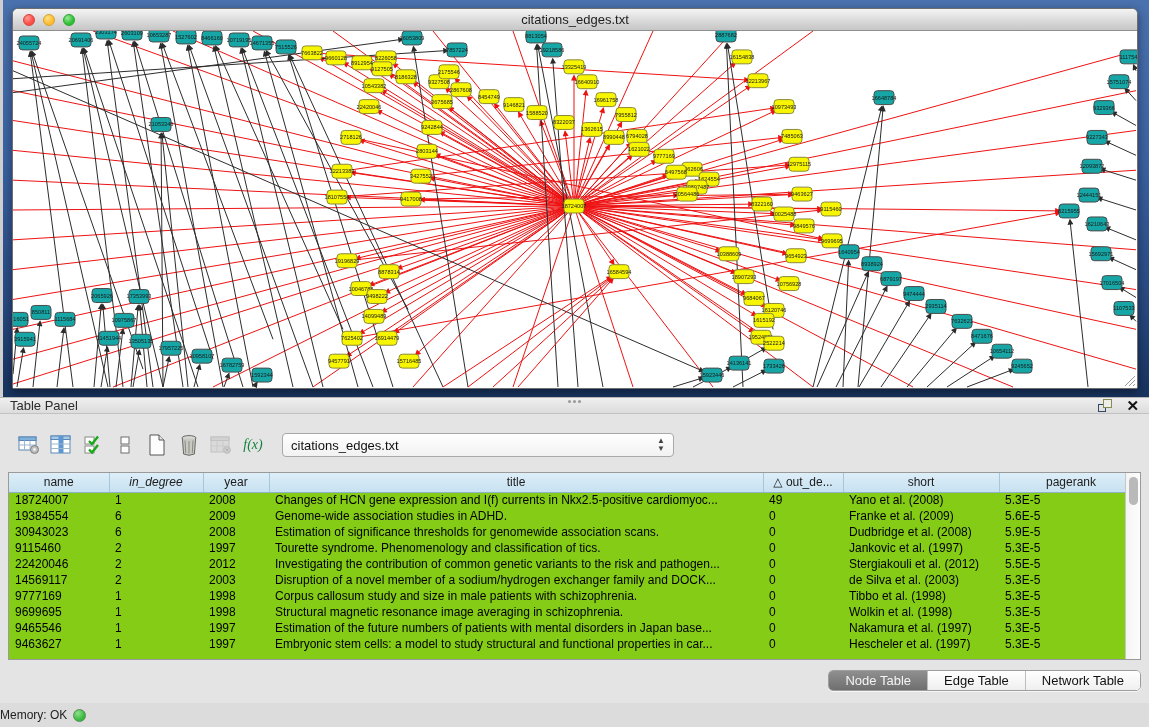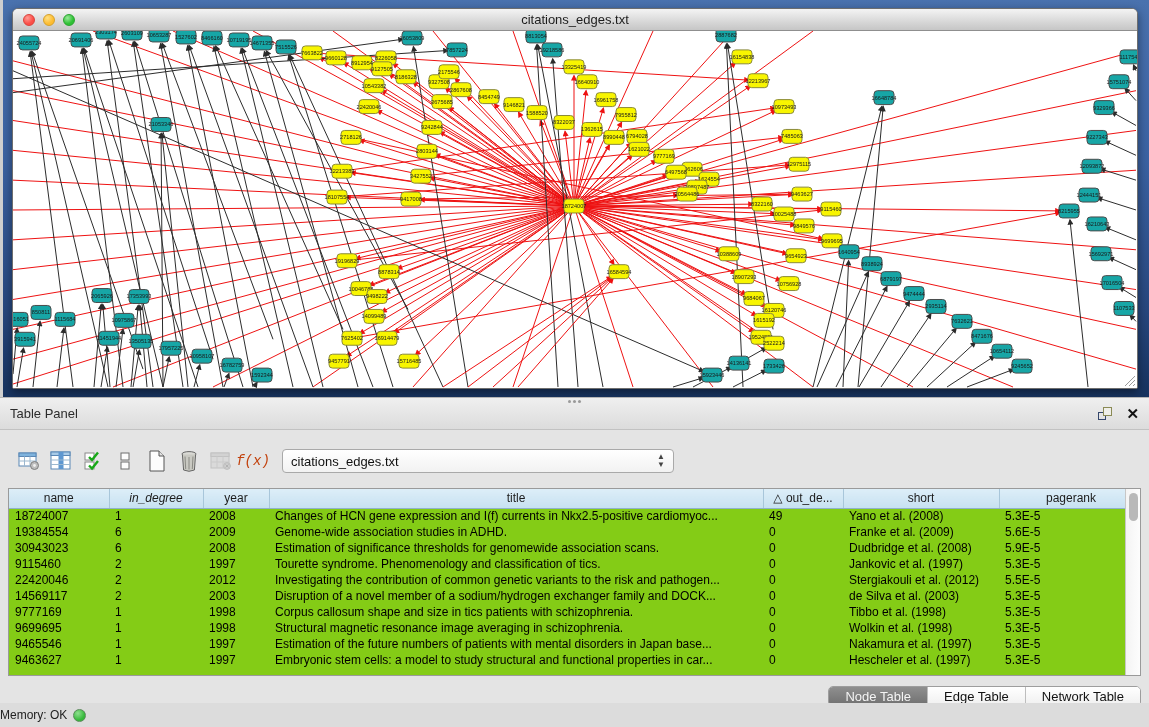--- a/index.html
+++ b/index.html
@@ -21,37 +21,37 @@
   .tl.red { background:radial-gradient(circle at 35% 30%,#ff9a94,#fb4e47 60%); border:1px solid #d9413a; }
   .tl.yel { background:radial-gradient(circle at 35% 30%,#ffe083,#fdbc31 60%); border:1px solid #d5a029; }
   .tl.grn { background:radial-gradient(circle at 35% 30%,#9ae99a,#2fc135 60%); border:1px solid #2aa32f; }
   .win-title { flex:1; text-align:center; font-size:13px; color:#1d1d1d; }
   .canvas { position:relative; width:100%; height:calc(100% - 22px); background:#fff; }
   .canvas svg { display:block; width:100%; height:100%; }
 
   
   .table-panel { position:absolute; top:397px; left:0; width:1149px; height:306px;
     background:#e4e4e4; border-top:1px solid #b5b5b5; }
-  .panel-header { height:32px; background:linear-gradient(180deg,#efefef,#dcdcdc);
+  .panel-header { height:16px; background:linear-gradient(180deg,#efefef,#dcdcdc);
     border-bottom:1px solid #c2c2c2; display:flex; align-items:center; padding:0 10px; position:relative; }
   .panel-title { font-size:13px; color:#2c2c2c; }
   .split-grip { position:absolute; left:50%; top:2px; width:14px; height:5px; transform:translateX(-50%); }
   .split-grip i { display:block; width:3px; height:3px; background:#9a9a9a; border-radius:50%;
     box-shadow:5px 0 0 #9a9a9a, 10px 0 0 #9a9a9a; }
   .panel-header-icons { margin-left:auto; display:flex; align-items:center; gap:14px; }
   .float-icon { position:relative; width:14px; height:13px; }
   .float-icon .sq1 { position:absolute; left:0; bottom:0; width:8px; height:8px; border:1px solid #35466b; background:transparent; }
   .float-icon .sq2 { position:absolute; right:0; top:0; width:9px; height:9px; border:1px solid #8a8a55; background:#efefe9; }
   .close-x { font-size:15px; font-weight:bold; color:#111; line-height:1; cursor:default; }
 
   .panel-body { padding:10px 8px 0 8px; }
   .toolbar { display:flex; align-items:center; gap:6px; height:34px; margin:4px 0 10px 8px; }
   .tool-btn { width:26px; height:26px; display:flex; align-items:center; justify-content:center; }
   .tool-btn.disabled { opacity:.45; }
-  .fx-label { font-size:14px; font-style:italic; color:#c2410c; font-family:Liberation Mono, monospace; }
+  .fx-label { font-size:14px; font-style:italic; color:#15803d; font-family:Liberation Serif, serif; }
   .net-select { margin-left:10px; width:392px; height:24px; background:linear-gradient(180deg,#ffffff,#f2f2f2);
     border:1px solid #a9a9a9; border-radius:4px; display:flex; align-items:center; padding:0 8px; position:relative; }
   .net-select .val { font-size:13px; color:#111; }
   .net-select .arrows { position:absolute; right:8px; top:3px; font-size:8px; color:#444; line-height:8px; text-align:center; }
 
   .table-frame { display:flex; border:1px solid #9a9a9a; background:#84cc16; height:188px; }
   .grid { flex:1; overflow:hidden; }
   table.data { border-collapse:collapse; table-layout:fixed; width:1109px; font-size:12px; color:#000; }
   table.data th { height:19px; background:linear-gradient(180deg,#ddeef8,#c7e1f1);
     border-right:1px solid #a8c6da; border-bottom:1px solid #8fb2c9;
@@ -936,21 +936,21 @@
                   <td>2003</td>
                   <td>Disruption of a novel member of a sodium/hydrogen exchanger family and DOCK...</td>
                   <td>0</td>
                   <td>de Silva et al. (2003)</td>
                   <td>5.3E-5</td>
                 </tr>
                 <tr>
                   <td>9777169</td>
                   <td>1</td>
                   <td>1998</td>
-                  <td>Corpus callosum shape and size in tics patients with schizophrenia.</td>
+                  <td>Corpus callosum study and size in male patients with schizophrenia.</td>
                   <td>0</td>
                   <td>Tibbo et al. (1998)</td>
                   <td>5.3E-5</td>
                 </tr>
                 <tr>
                   <td>9699695</td>
                   <td>1</td>
                   <td>1998</td>
                   <td>Structural magnetic resonance image averaging in schizophrenia.</td>
                   <td>0</td>

